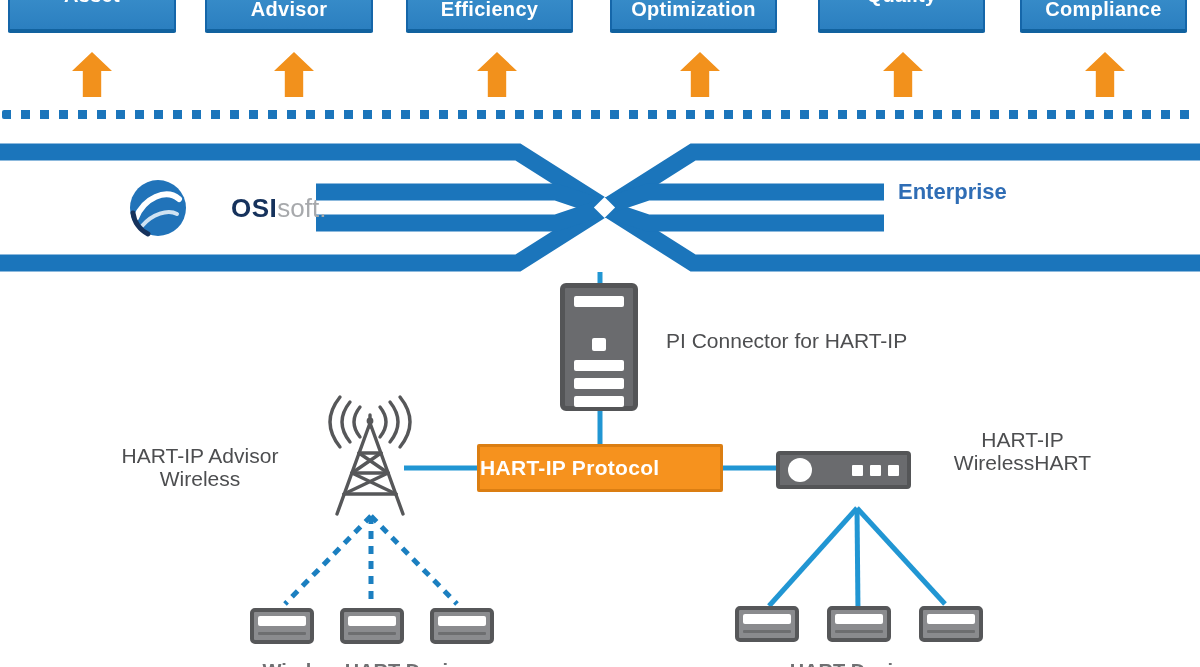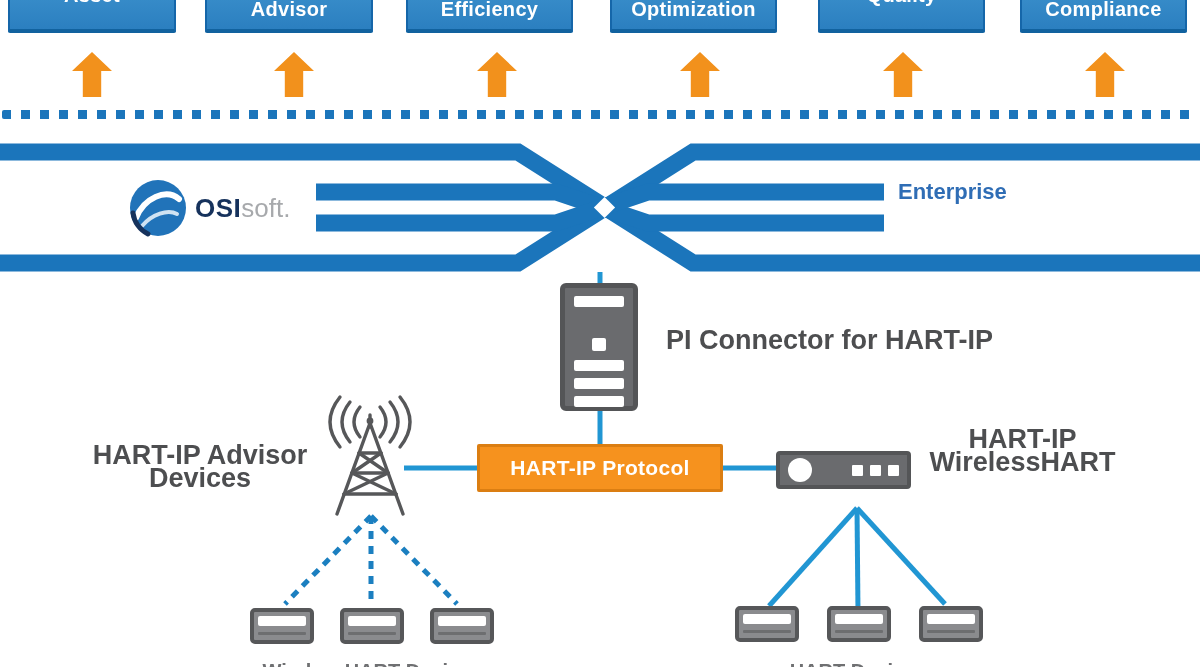--- a/index.html
+++ b/index.html
@@ -36,42 +36,42 @@
     clip-path:polygon(50% 0,100% 42%,73% 42%,73% 100%,27% 100%,27% 42%,0 42%);}
 
   
   .dotted-line{position:absolute;top:110px;left:2px;width:1197px;height:9px;
     background:repeating-linear-gradient(90deg,var(--bus-blue) 0 9px,transparent 9px 19px);
     border-radius:2px;}
 
   svg{position:absolute;overflow:visible;}
 
   
-  .logo{position:absolute;left:128px;top:178px;display:flex;align-items:center;z-index:3;}
+  .logo{position:absolute;left:128px;top:178px;display:flex;align-items:center;z-index:3;gap:36px;}
   .logo-text{margin-left:7px;font-size:26px;}
   .logo-bold{font-weight:bold;color:var(--logo-navy);letter-spacing:.5px;}
   .logo-light{color:var(--logo-gray);}
 
   .enterprise-label{position:absolute;left:898px;top:176px;z-index:3;
     color:var(--enterprise-blue);font-size:22px;font-weight:bold;line-height:31px;}
 
   
   .server{position:absolute;left:560px;top:283px;width:78px;height:128px;
     background:var(--gray-fill);border:5px solid var(--gray-dark);border-radius:6px;z-index:2;}
   .server .slot{position:absolute;left:9px;right:9px;height:11px;background:#fff;border-radius:2px;}
   .server .btn{position:absolute;left:27px;top:50px;width:14px;height:13px;background:#fff;border-radius:2px;}
 
-  .node-label{position:absolute;color:var(--text-gray);font-weight:bold;font-size:27px;
+  .node-label{position:absolute;color:var(--text-gray);font-weight:normal;font-size:21px;
     text-align:center;line-height:23px;z-index:3;}
   .node-label.left-align{text-align:left;}
 
   
   .protocol-box{position:absolute;left:477px;top:444px;width:246px;height:48px;
     background:var(--orange);border:3px solid var(--orange-border);border-radius:2px;
-    display:flex;align-items:center;justify-content:center;z-index:2;}
+    display:flex;align-items:center;z-index:2;}
   .protocol-box span{color:#fff;font-weight:bold;font-size:21px;letter-spacing:.3px;}
 
   
   .mux{position:absolute;left:776px;top:451px;width:135px;height:38px;
     background:var(--gray-fill);border:4px solid var(--gray-dark);border-radius:4px;z-index:2;}
   .mux .cir{position:absolute;left:8px;top:3px;width:24px;height:24px;background:#fff;border-radius:50%;}
   .mux .sq{position:absolute;top:10px;width:11px;height:11px;background:#fff;border-radius:1px;}
 
   
   .device{position:absolute;width:64px;height:36px;background:var(--device-fill);
@@ -187,21 +187,21 @@
       <path d="M32,101 H84"></path>
       <path d="M47,60 L76,80"></path>
       <path d="M69,60 L40,80"></path>
       <path d="M40,80 L84,101"></path>
       <path d="M76,80 L32,101"></path>
     </g>
     <circle cx="58" cy="28" r="3.4" fill="#565759"></circle>
   </svg>
   <div class="node-label" style="left:60px;top:444px;width:280px">
     <div>HART-IP Advisor</div>
-    <div>Devices</div>
+    <div>Wireless</div>
   </div>
 
   <div class="mux">
     <div class="cir"></div>
     <div class="sq" style="left:72px"></div>
     <div class="sq" style="left:90px"></div>
     <div class="sq" style="left:108px"></div>
   </div>
   <div class="node-label" style="left:925px;top:428px;width:195px">
     <div>HART-IP</div>

